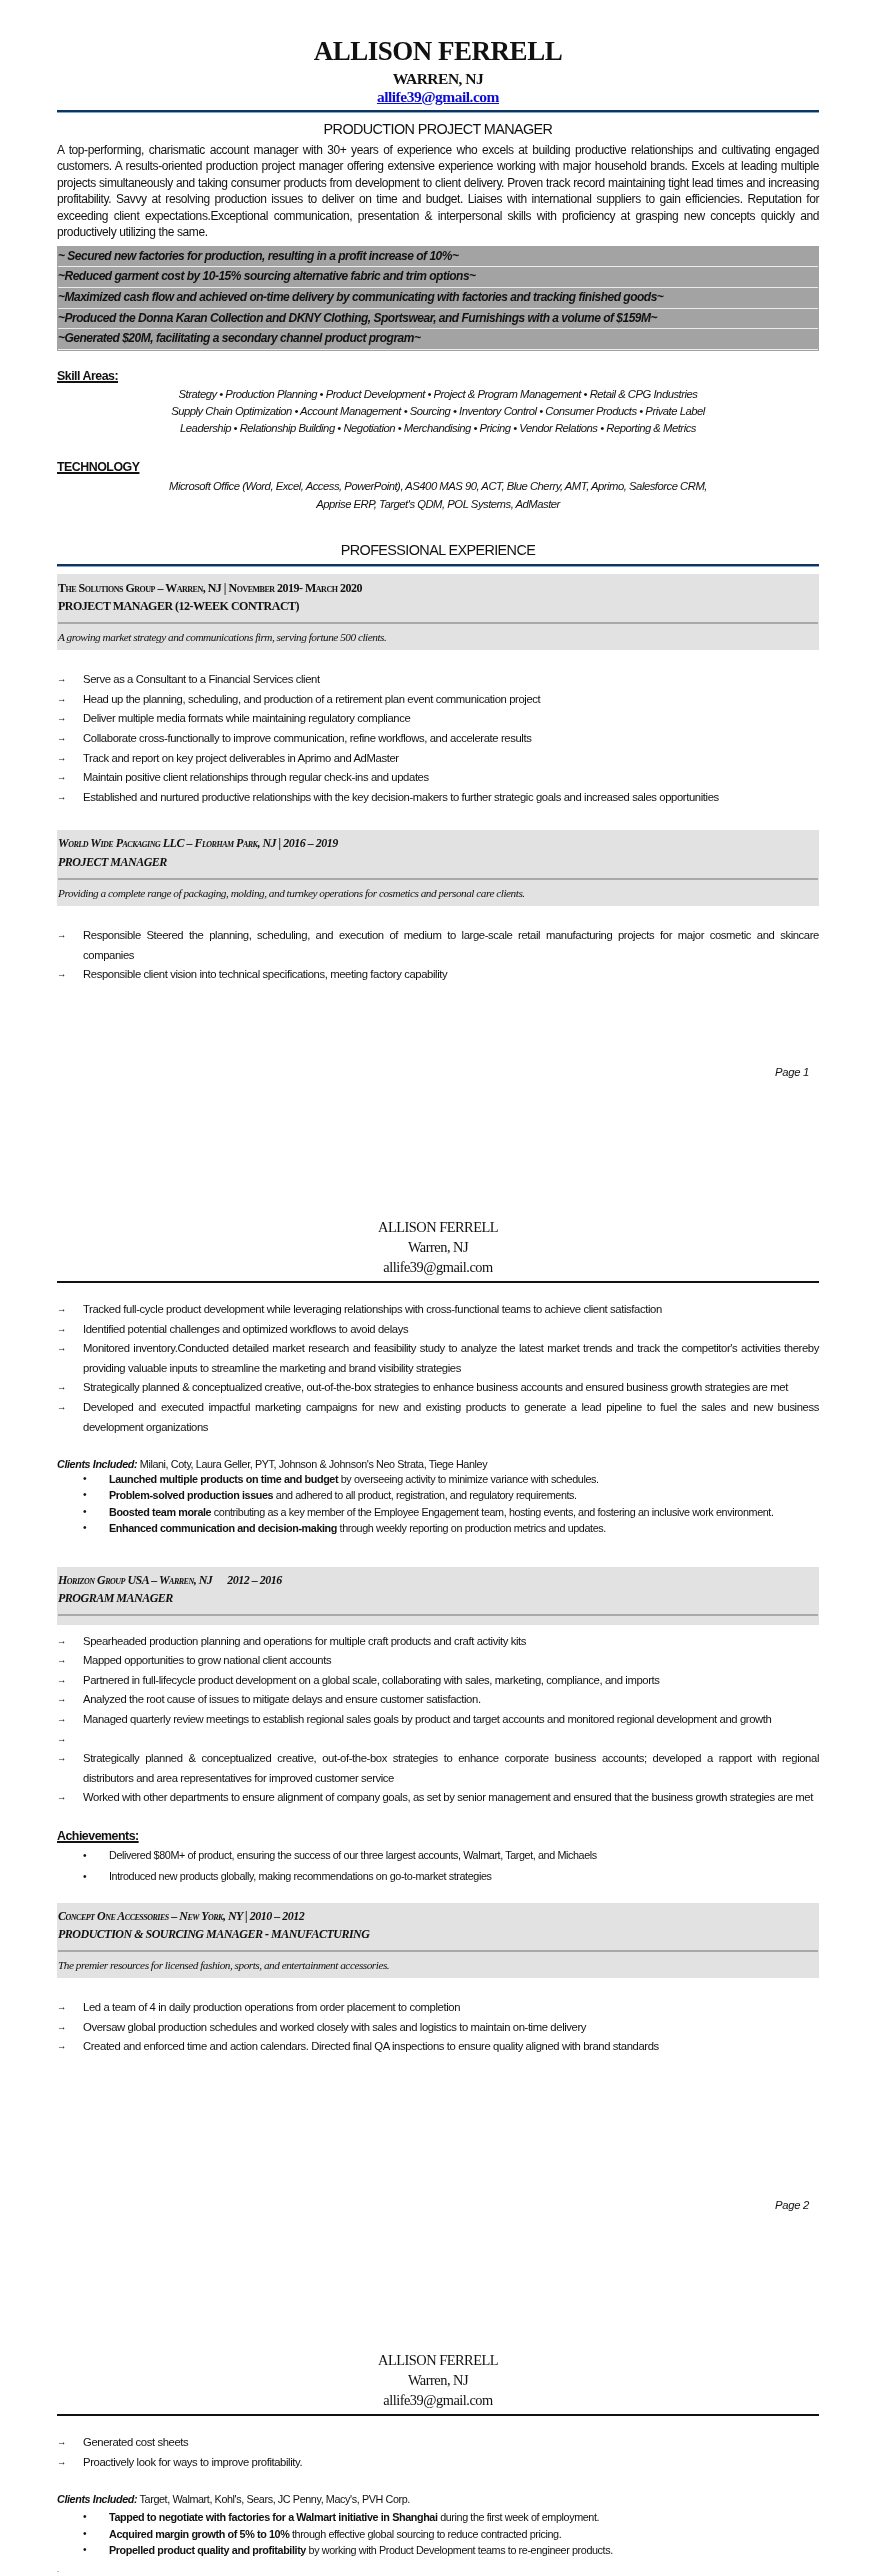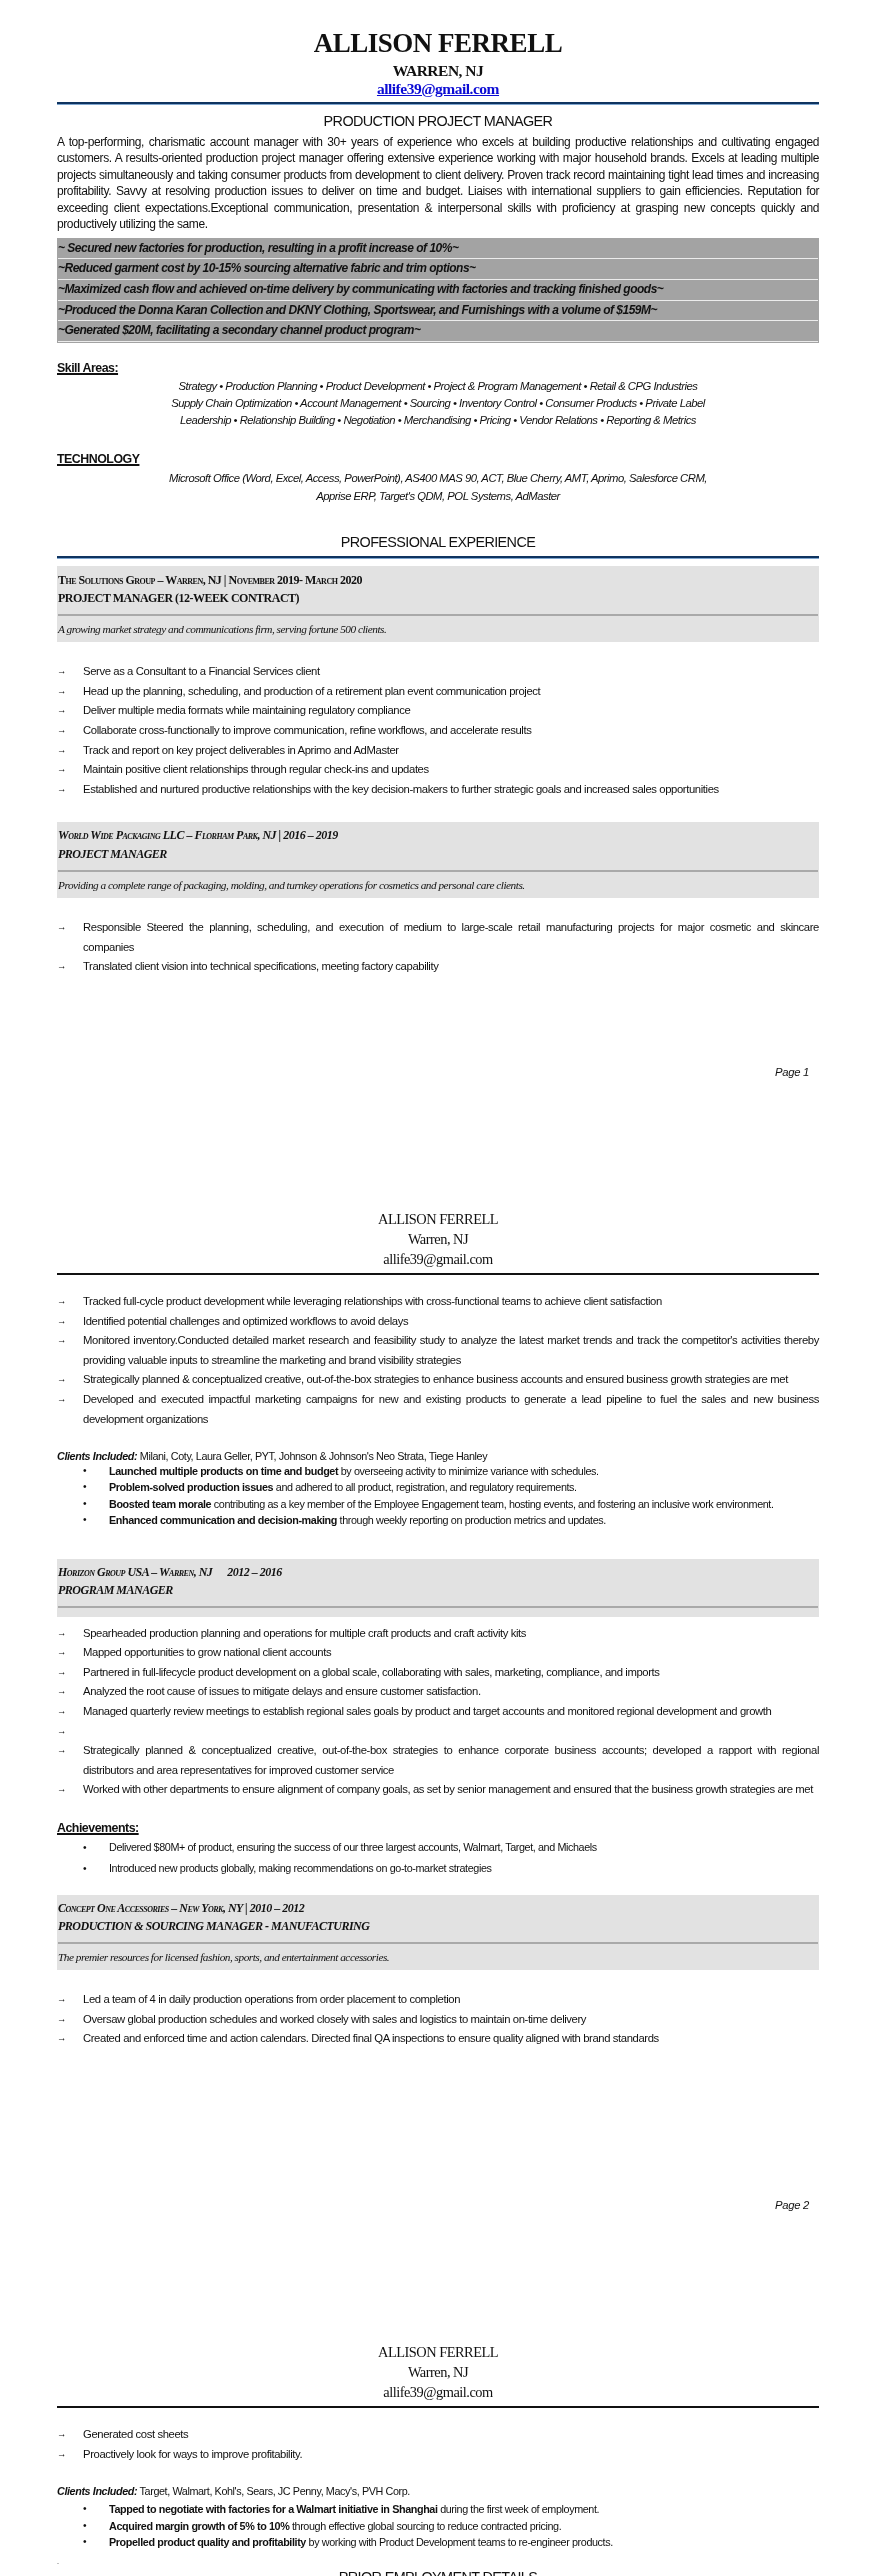--- a/index.html
+++ b/index.html
@@ -1,18 +1,18 @@
 <!DOCTYPE html>
 <html style="font-size:8.2px"><head>
 <meta charset="utf-8">
 <style>
   * { box-sizing: border-box; margin: 0; padding: 0; }
   html, body { width: 876px; background: #ffffff; }
   body { font-family: "Liberation Sans", sans-serif; color: #111; }
-  .page { position: relative; width: 876px; height: 1133px; padding: 4px 57px; }
+  .page { position: relative; width: 876px; height: 1133px; padding: 12px 57px; }
 
   
   .hdr1 { text-align: center; padding-top: 25px; font-family: "Liberation Serif", serif; }
   .hdr1 .name { font-size: 27px; font-weight: bold; letter-spacing: -0.5px; line-height: 1.1; }
   .hdr1 .loc { font-size: 15.5px; font-weight: bold; margin-top: 3.1px; letter-spacing: -0.5px; }
   .hdr1 .email { font-size: 15.5px; font-weight: bold; color: #0b0bd4; text-decoration: underline; margin-top: 2.1px; letter-spacing: -0.5px; }
   .bar-navy { height: 3.6px; background: #0f3460; border-bottom: 0.5px solid #7fa6cf; margin-top: 4.1px; }
 
   
   .hdr2 { text-align: center; padding-top: 72px; font-family: "Liberation Serif", serif; font-size: 14.4px; line-height: 20px; letter-spacing: -0.5px; }
@@ -108,21 +108,21 @@
   </ul>
 
   <div class="job-box" style="margin-top:23px">
     <div class="co it">World Wide Packaging LLC – Florham Park, NJ | 2016 – 2019</div>
     <div class="role it">PROJECT MANAGER</div>
     <div class="rule"></div>
     <div class="desc">Providing a complete range of packaging, molding, and turnkey operations for cosmetics and personal care clients.</div>
   </div>
   <ul class="arrows" style="margin-top:20.6px">
     <li><span class="ar">→</span><span>Responsible Steered the planning, scheduling, and execution of medium to large-scale retail manufacturing projects for major cosmetic and skincare companies</span></li>
-    <li><span class="ar">→</span><span>Translated client vision into technical specifications, meeting factory capability</span></li>
+    <li><span class="ar">→</span><span>Responsible client vision into technical specifications, meeting factory capability</span></li>
   </ul>
 
   <div class="page-num" style="top:1066px">Page 1</div>
 </div>
 
 <div class="page">
   <div class="hdr2">
     <div>ALLISON FERRELL</div>
     <div>Warren, NJ</div>
     <div>allife39@gmail.com</div>

